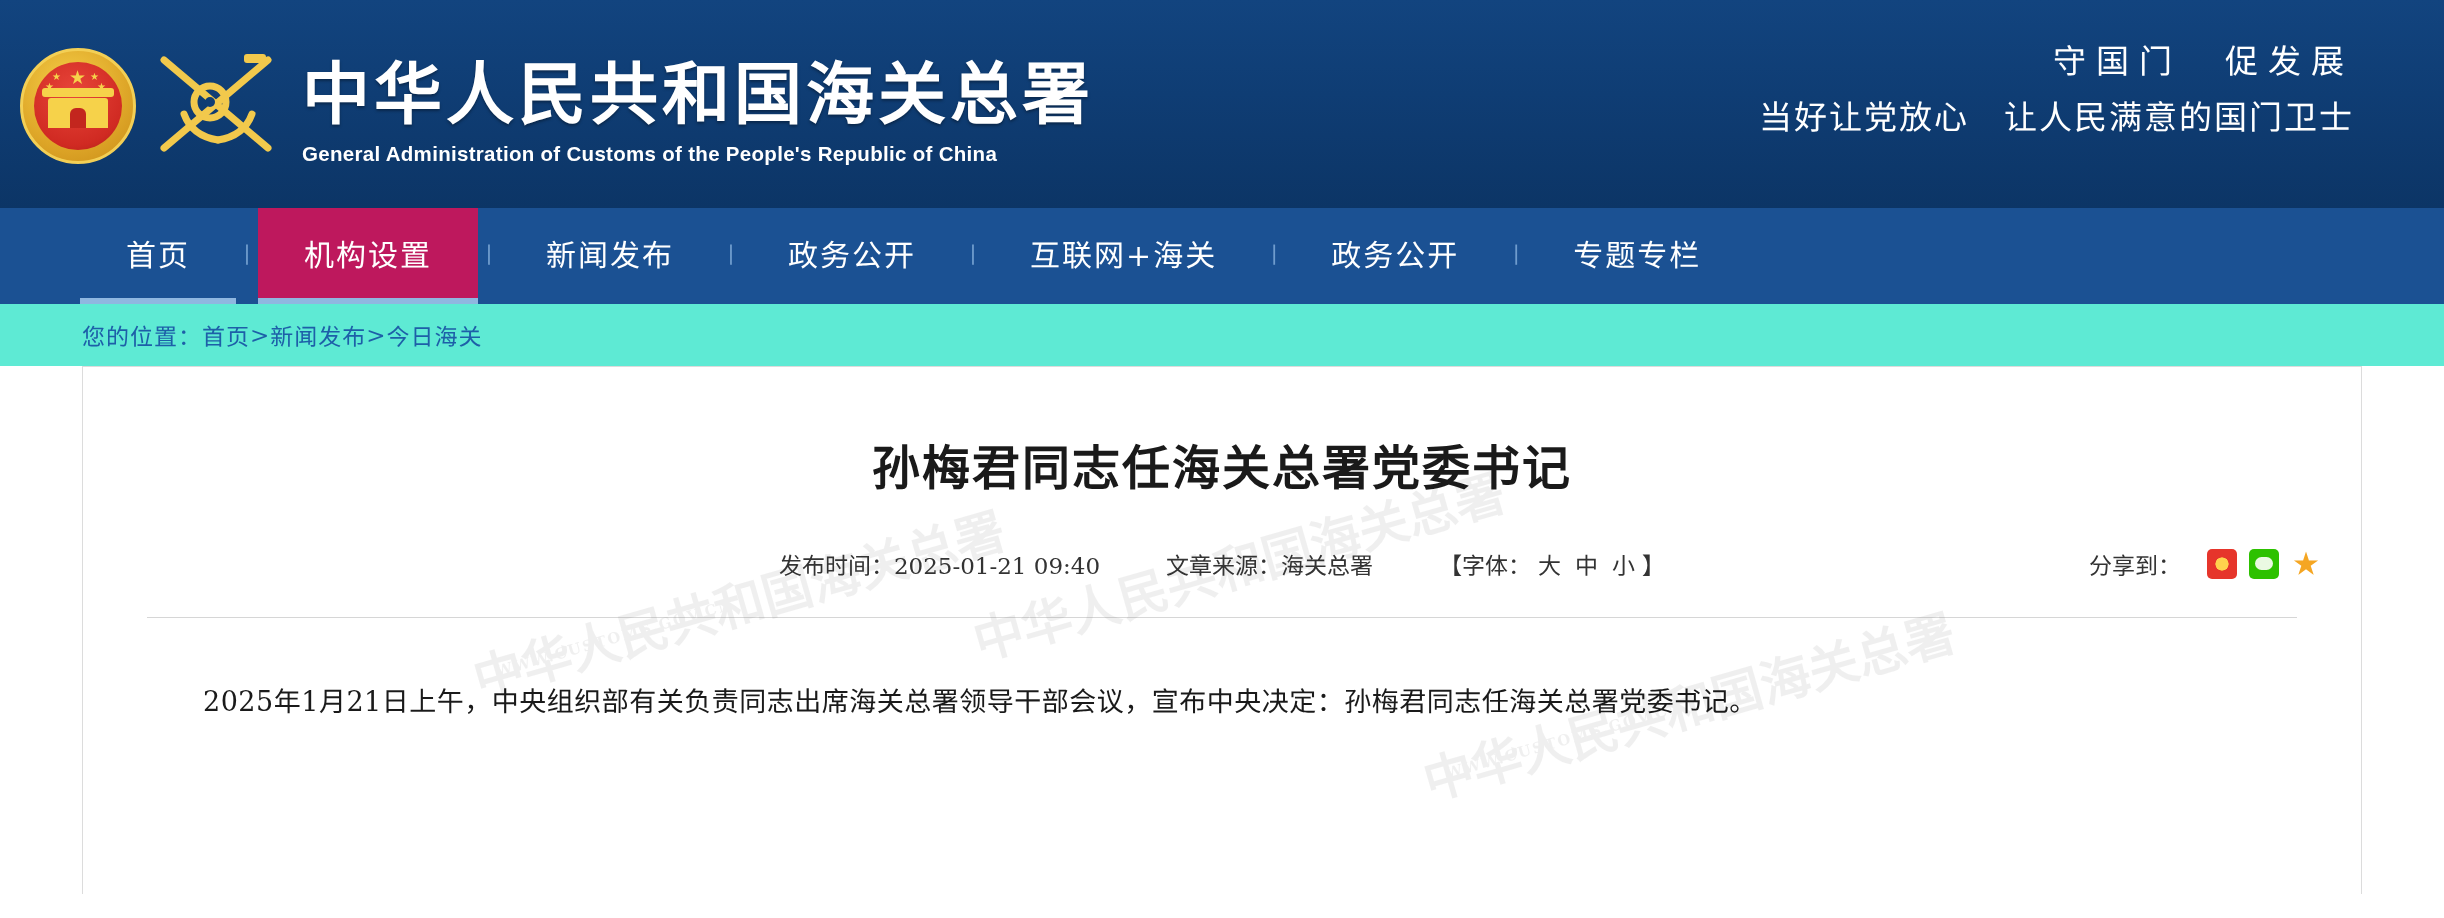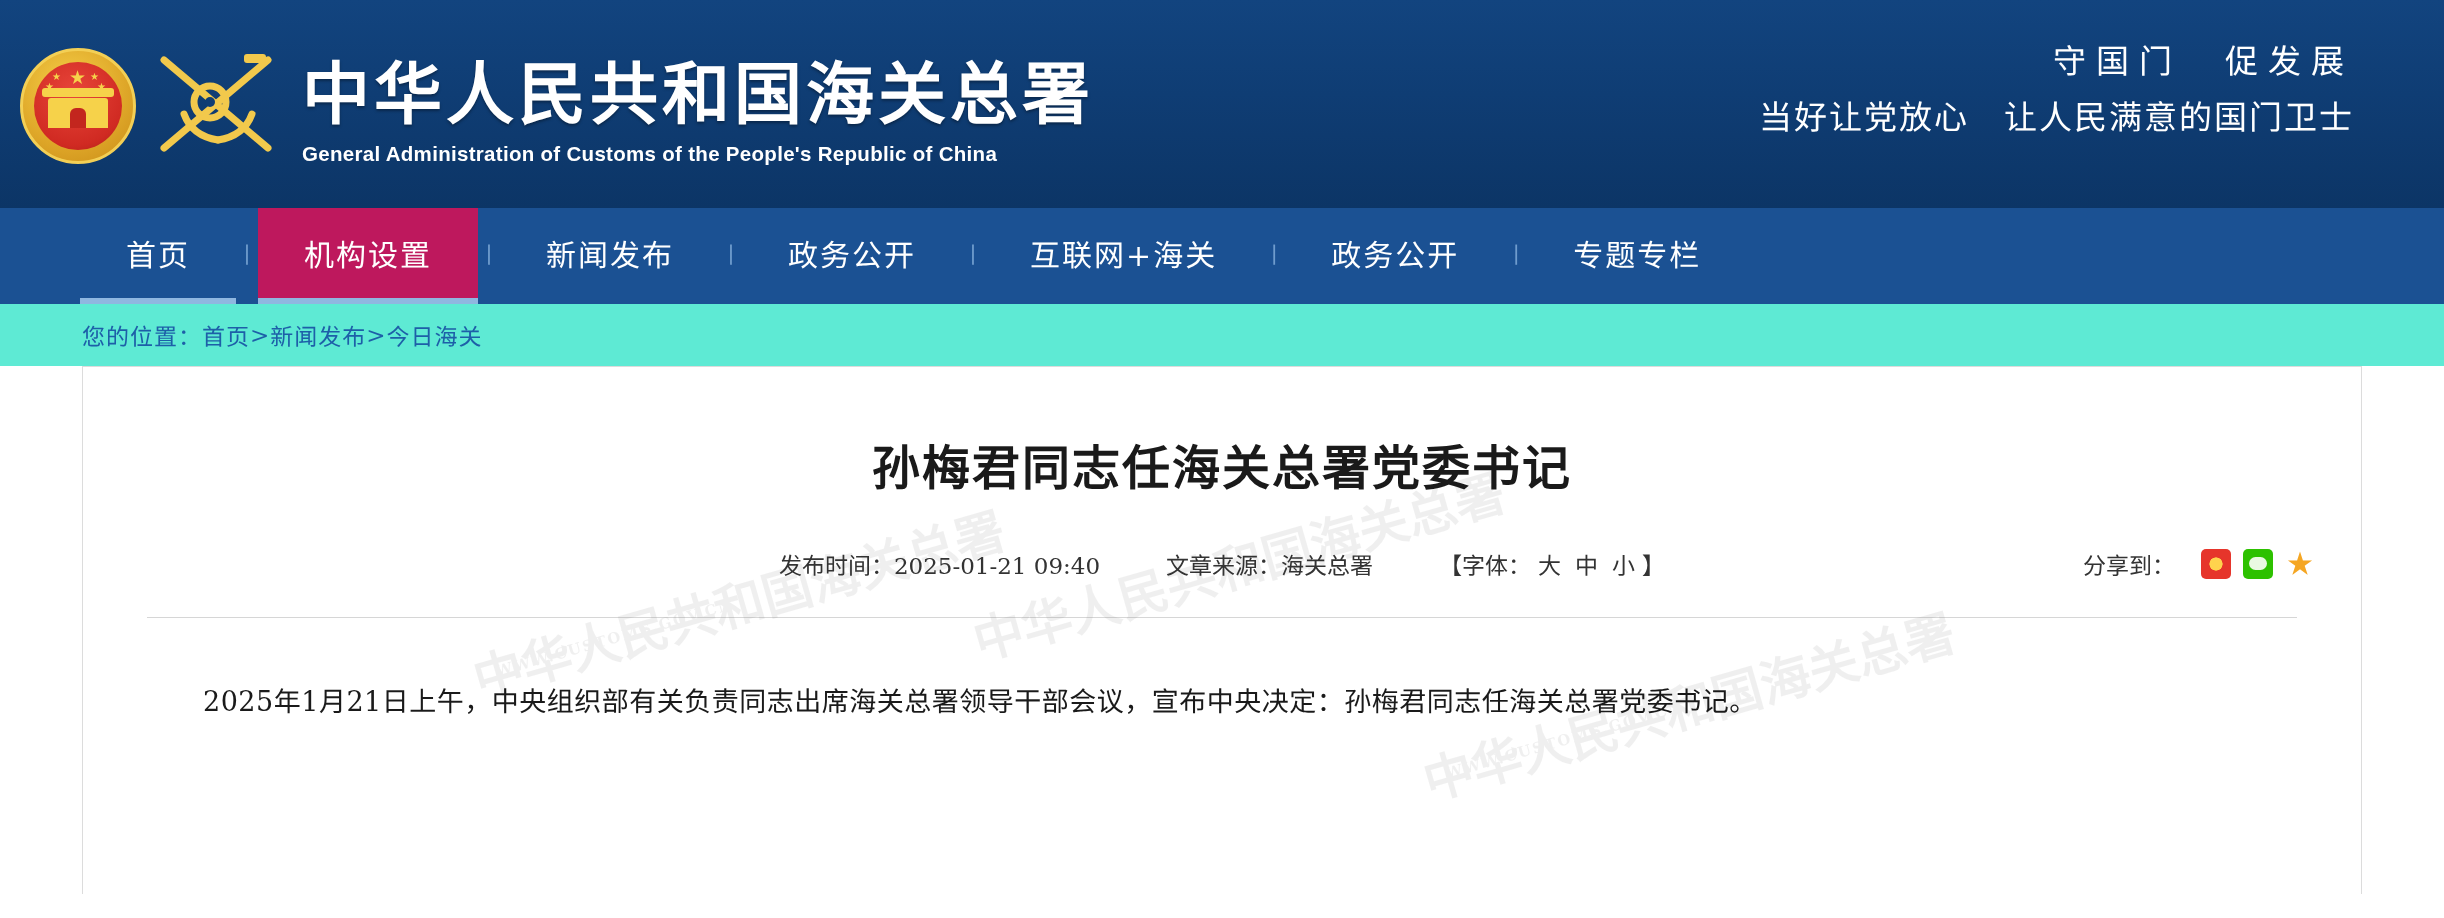--- a/index.html
+++ b/index.html
@@ -230,21 +230,21 @@
     justify-content: center;
     font-family: "DejaVu Serif", "Liberation Serif", serif;
     font-size: 23px;
     color: #333333;
     position: relative;
   }
   .meta .seg { margin: 0 33px; white-space: nowrap; }
   .meta .fontsizes b { font-weight: normal; padding: 0 7px; cursor: pointer; }
   .share {
     position: absolute;
-    right: 46px;
+    right: 40px;
     display: flex;
     font-size: 23px;
     color: #333;
   }
   .share .icons { display: flex; align-items: center; margin-left: 14px; }
   .sicon {
     width: 30px; height: 30px;
     border-radius: 5px;
     margin-left: 12px;
     display: inline-block;

